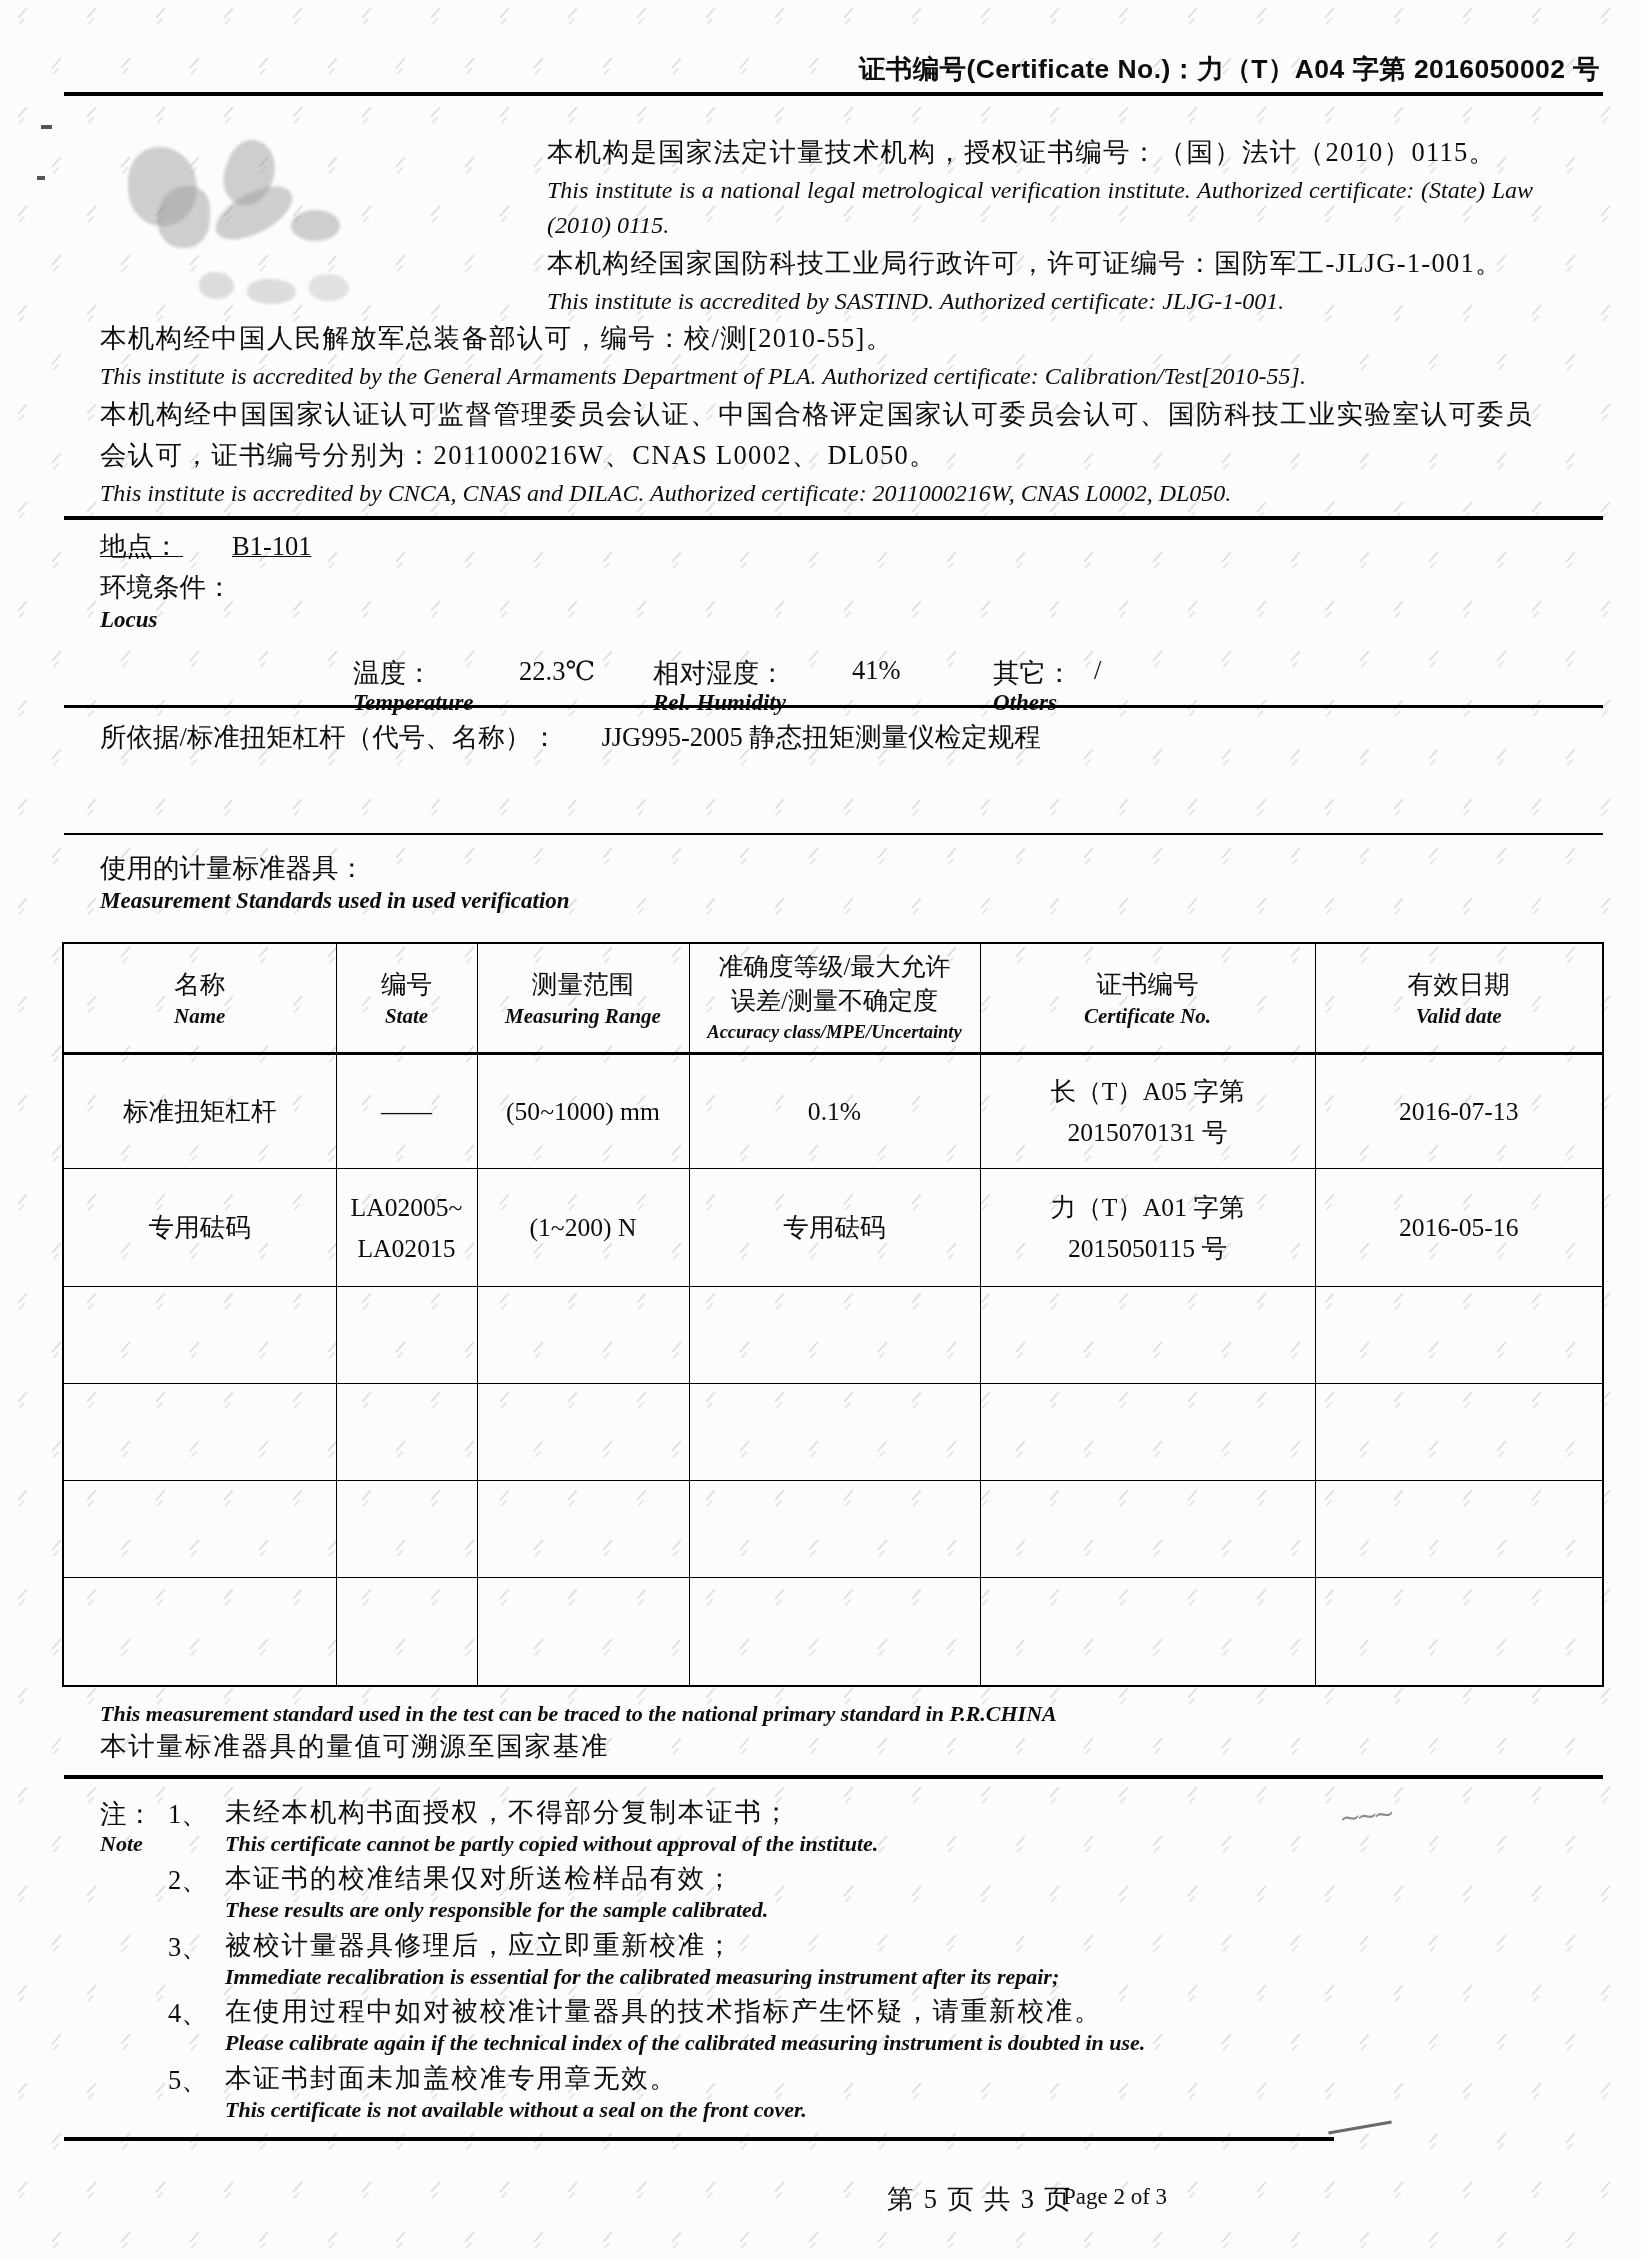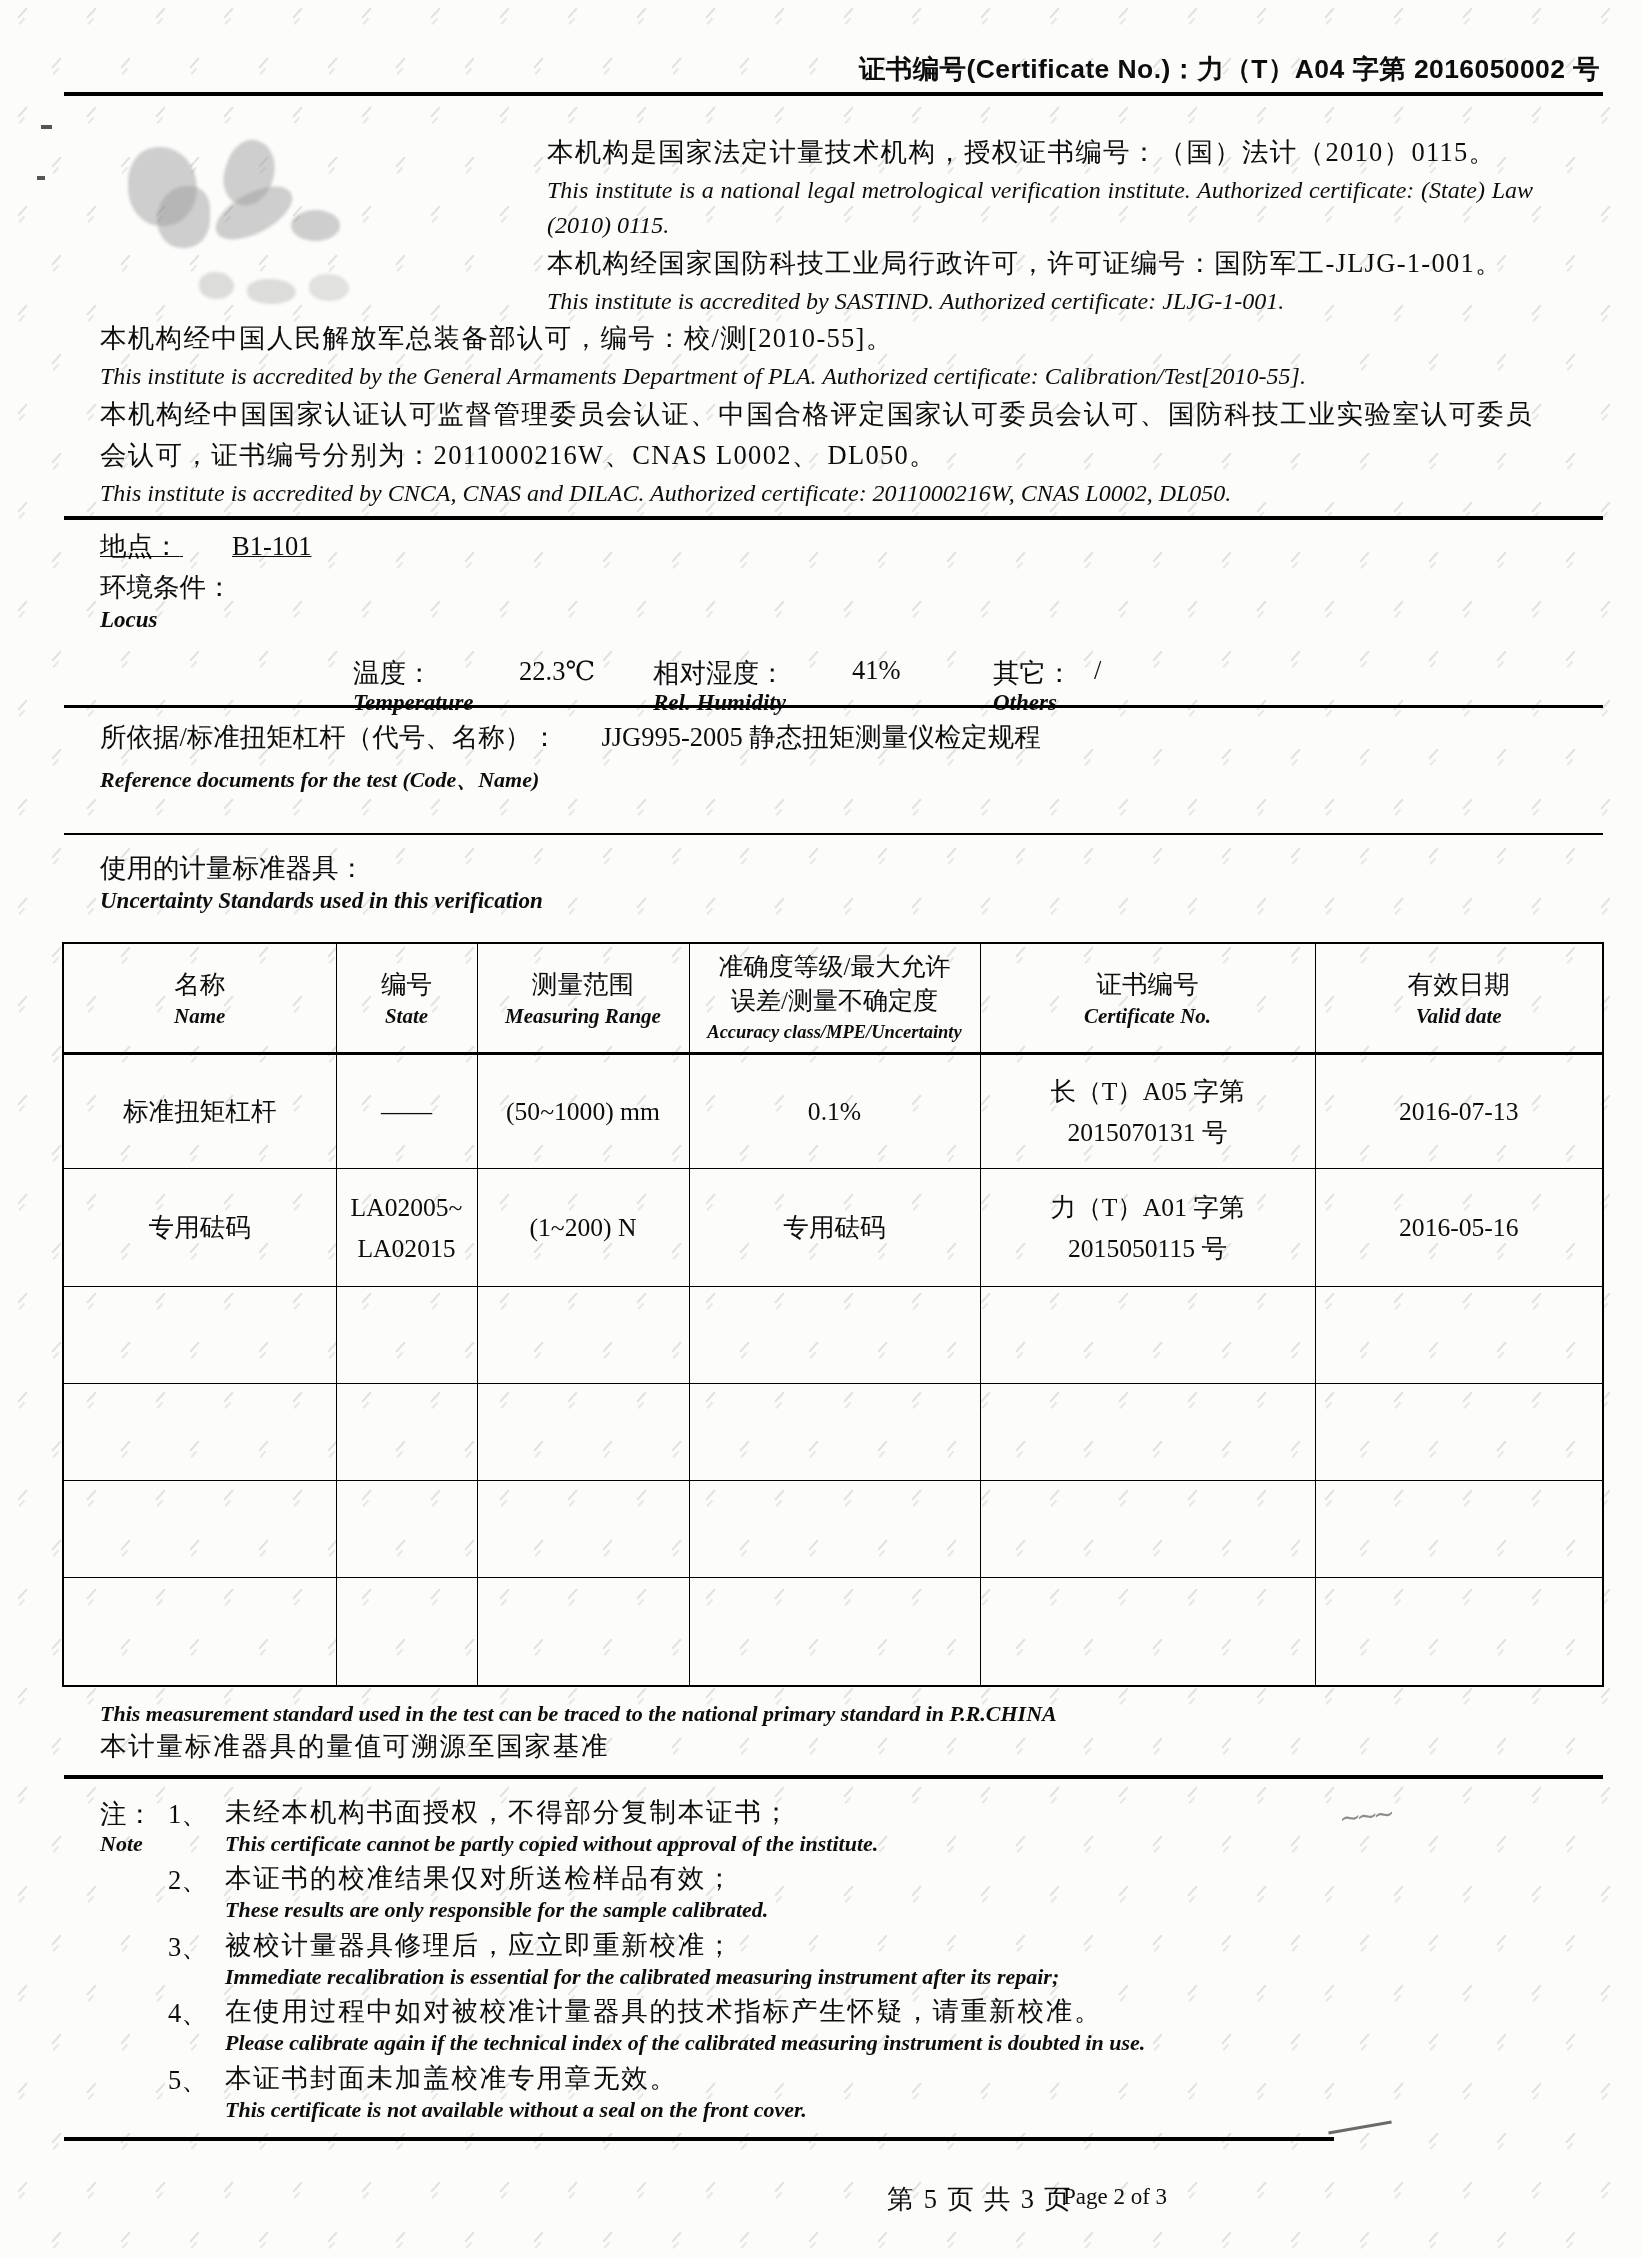--- a/index.html
+++ b/index.html
@@ -1212,28 +1212,27 @@
       <span class="abs en-bi" style="left:893px; top:35px;">Others</span>
     </div>
 
     <div class="rule" style="top:705px; left:64px; width:1539px; height:2.6px;"></div>
 
     <div class="abs" style="left:100px; top:718px; width:1438px;">
       <span style="line-height:39px;">
         <span class="zh">所依据/标准扭矩杠杆（代号、名称）：</span>
         <span class="zh" style="margin-left:40px;">JJG995-2005 静态扭矩测量仪检定规程</span>
       </span>
-      <span class="label-en-block en-bi" style="font-size:22px;">Reference documents for the test (Code、Name)</span>
     </div>
 
     <div class="rule" style="top:833px; left:64px; width:1539px; height:1.8px;"></div>
 
     <div class="abs" style="left:100px; top:849px; width:1438px;">
       <span class="flow-line zh" style="line-height:39px;">使用的计量标准器具：</span>
-      <span class="flow-line en-bi">Uncertainty Standards used in this verification</span>
+      <span class="flow-line en-bi">Measurement Standards used in used verification</span>
     </div>
 
     <table class="std">
       <colgroup>
         <col style="width:273px">
           <col style="width:141px">
           <col style="width:212px">
         <col style="width:291px">
           <col style="width:335px">
           <col style="width:288px">

